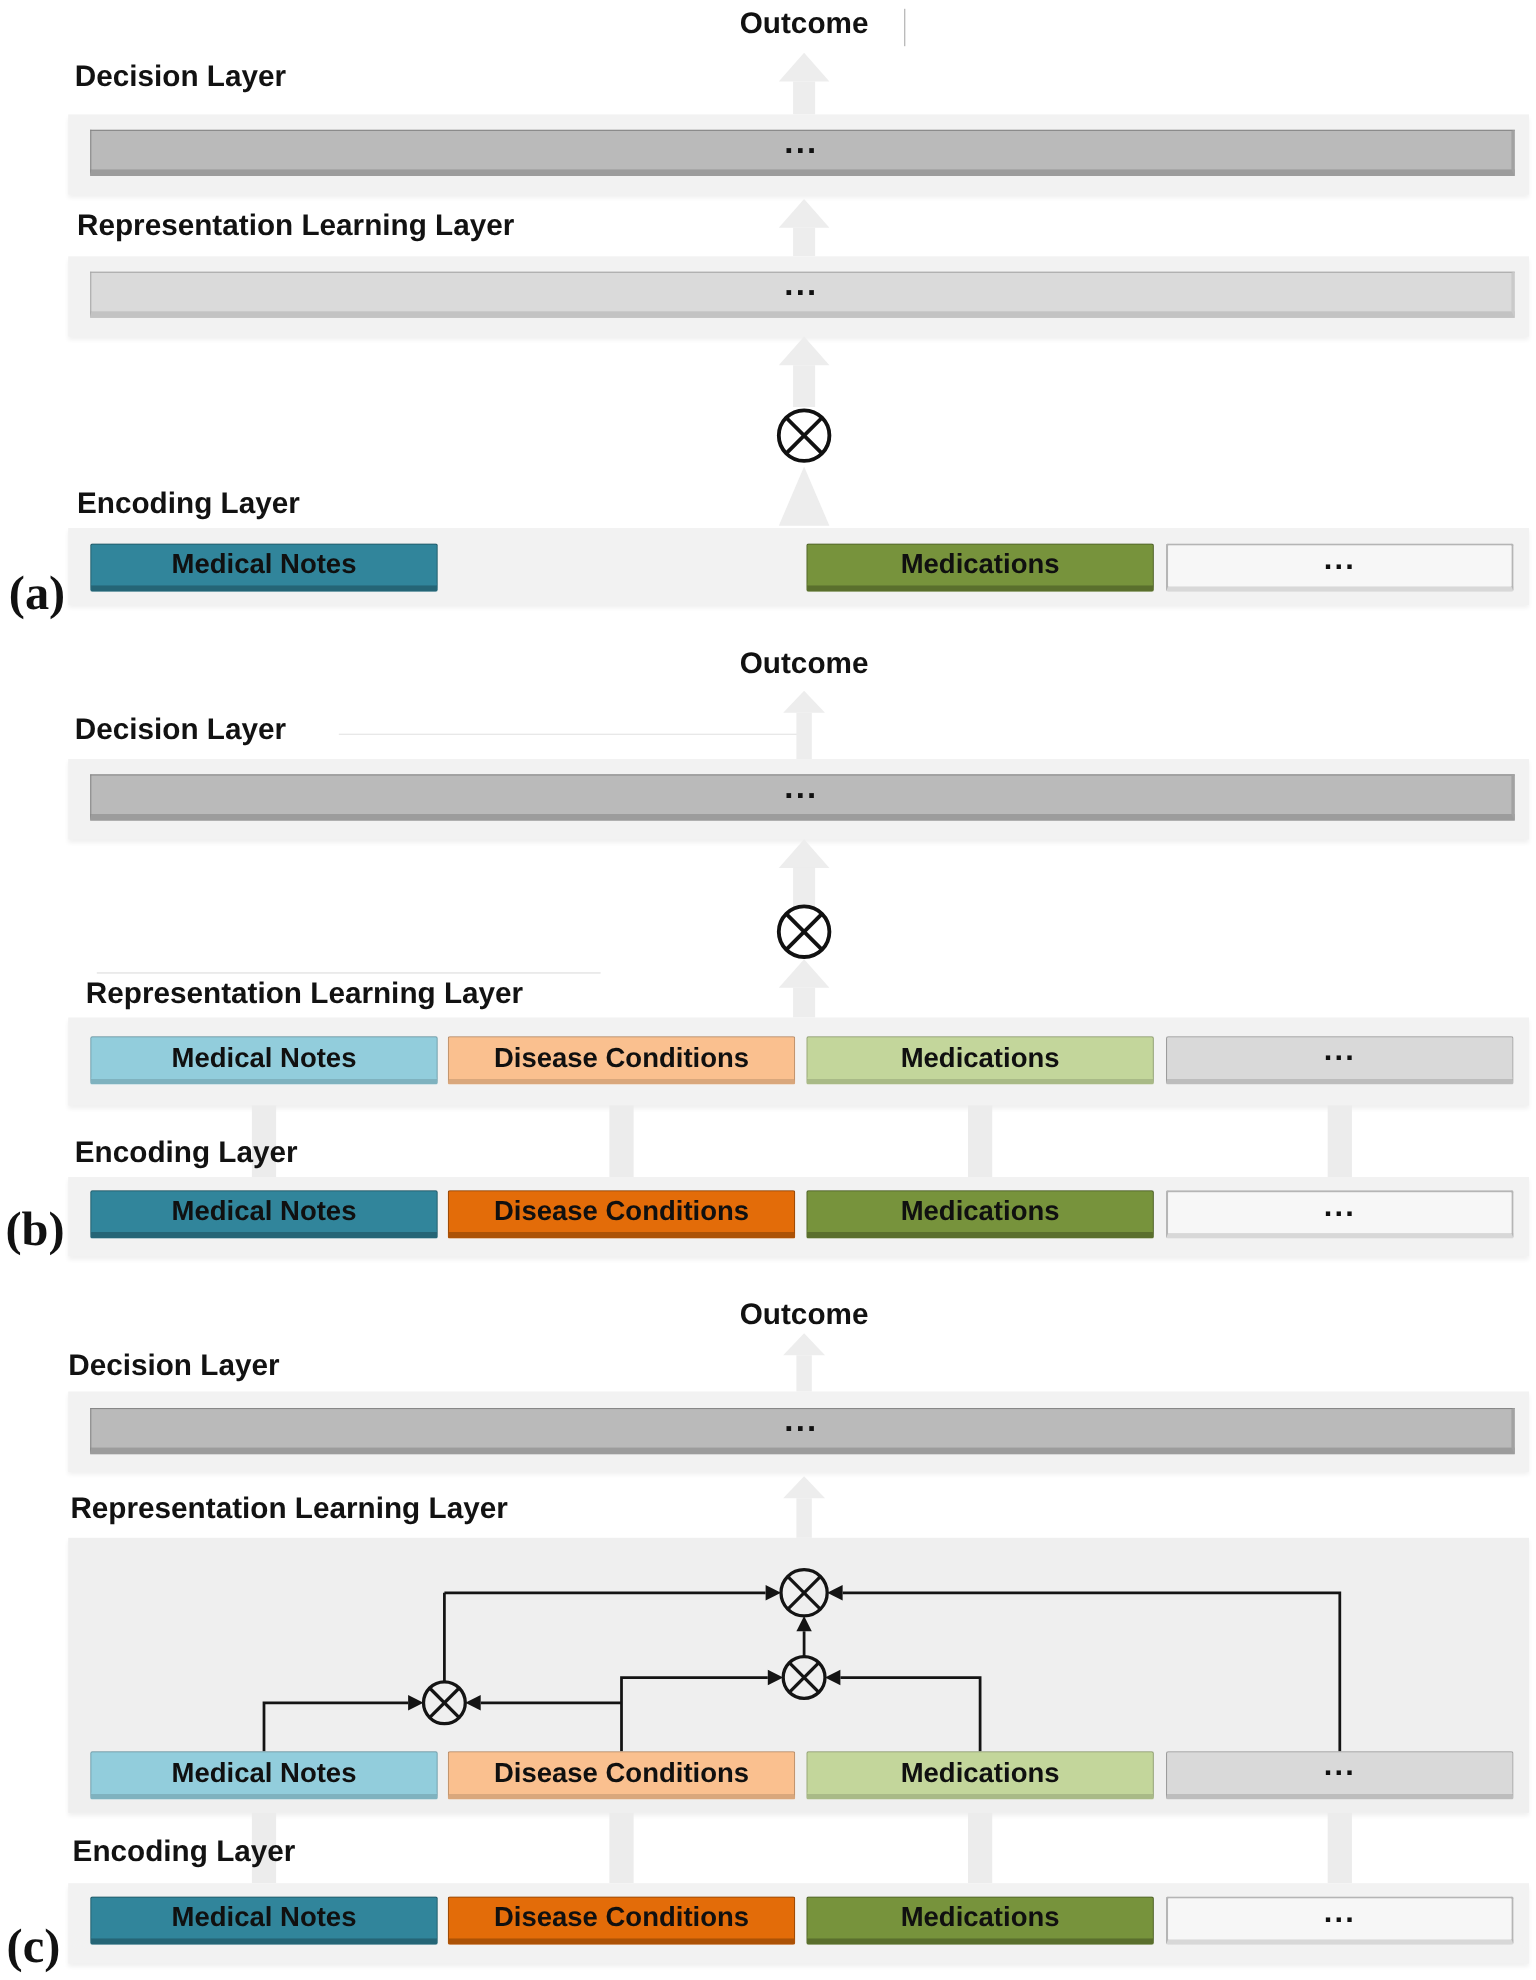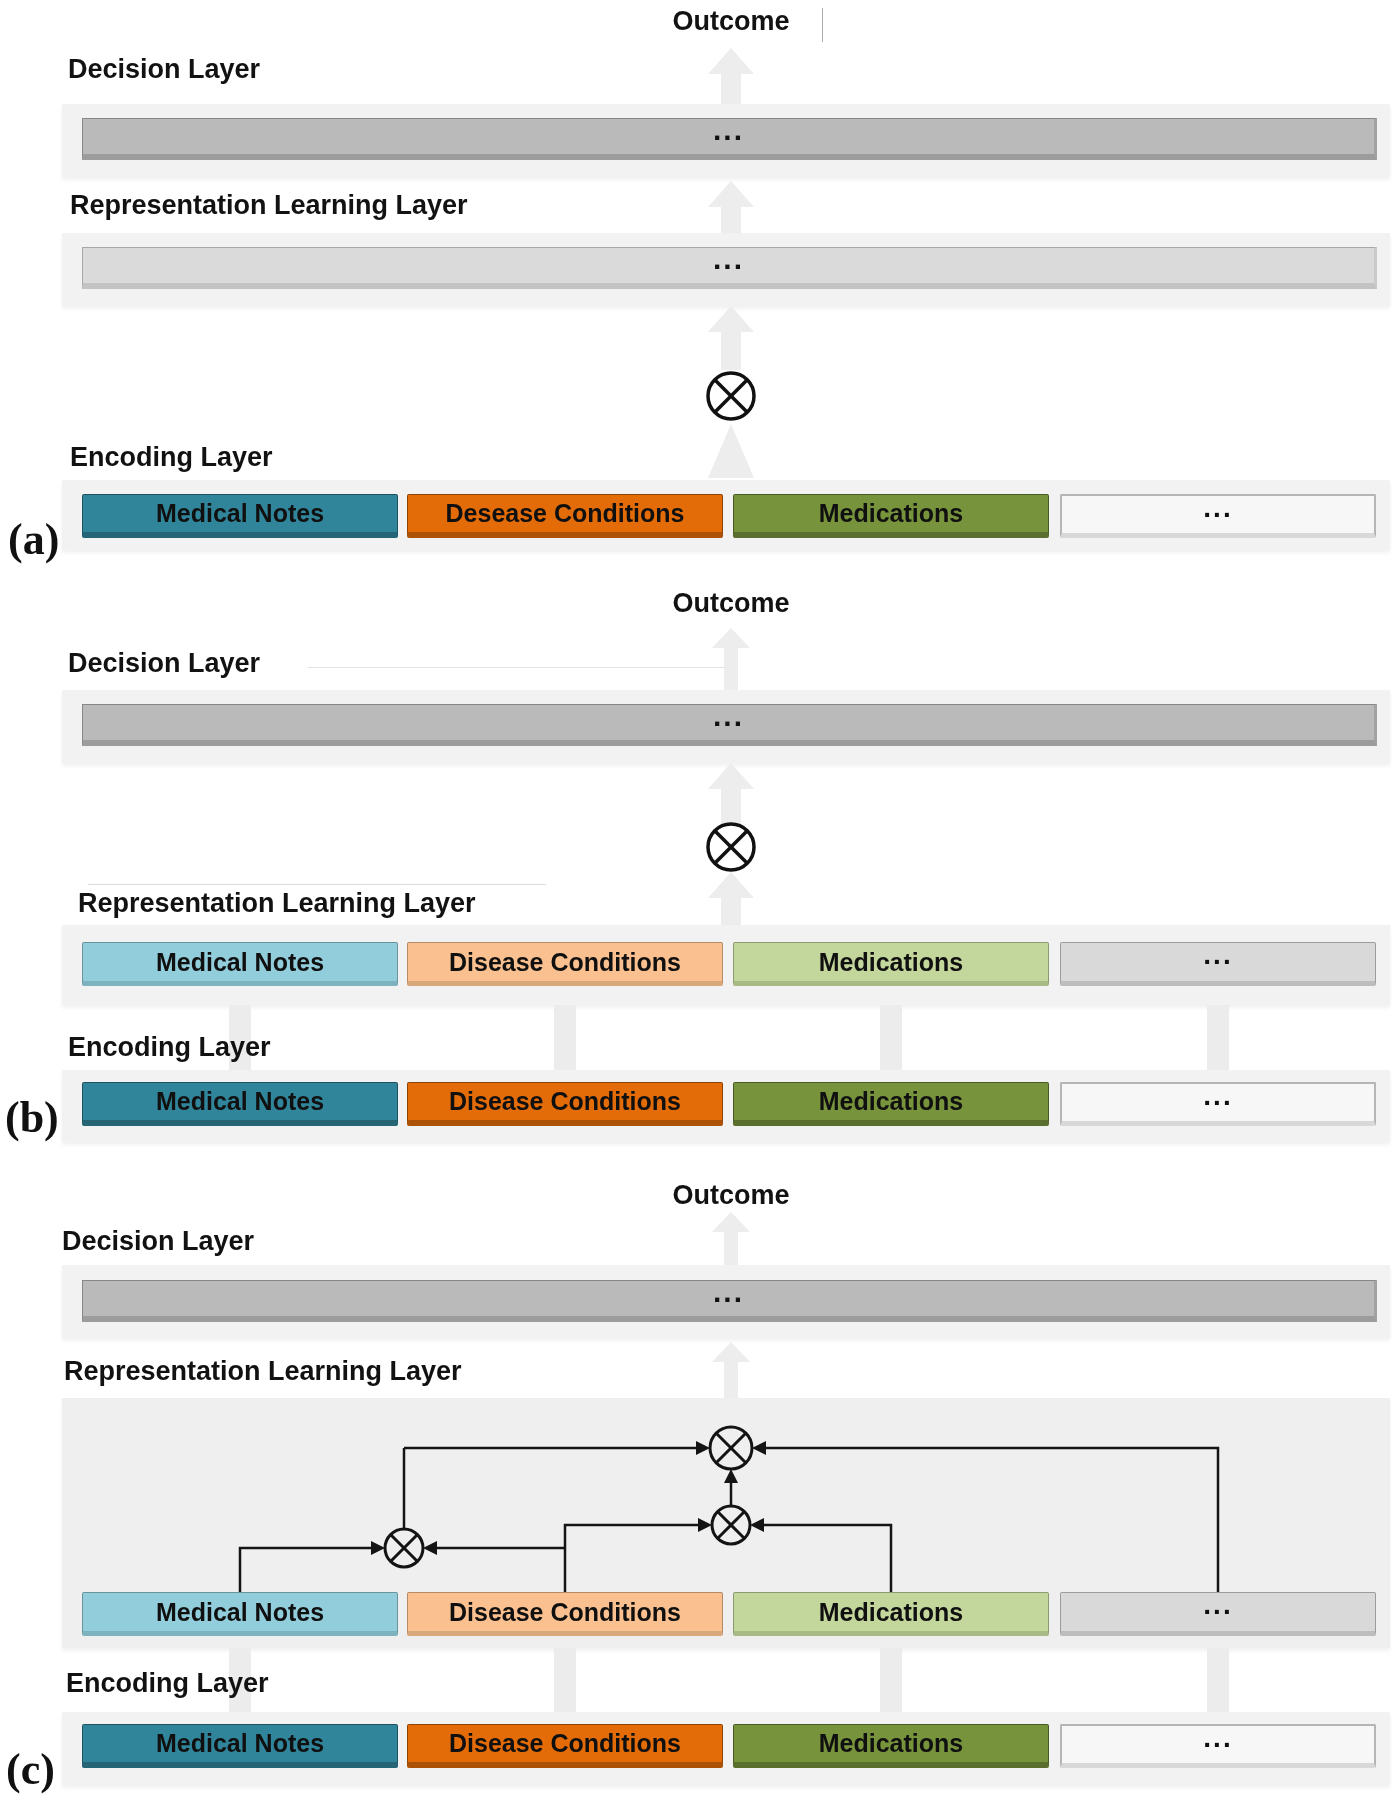--- a/index.html
+++ b/index.html
@@ -85,21 +85,20 @@
     </svg>
   </div>
 
   <div class="arrow" style="left:708px; top:424px; width:46px; height:56px;">
       <div class="head" style="border-bottom-width:54px;"></div>
     </div>
 
   <div class="llabel" style="left:70px; top:442px;">Encoding Layer</div>
   <div class="band" style="left:62px; top:480px; width:1328px; height:70px;"></div>
   <div class="cbox teal" style="left:82px;   top:494px;">Medical Notes</div>
-  <div class="cbox orange" style="left:407px;  top:494px;">Desease Conditions</div>
   <div class="cbox olive" style="left:733px;  top:494px;">Medications</div>
   <div class="cbox whitebox" style="left:1060px; top:494px;">
       <span class="dots" style="font-size:28px;">...</span>
     </div>
 
   <div class="ptag" style="left:8px; top:514px;">(a)</div>
 
   <div class="outcome" style="left:631px; top:588px;">Outcome</div>
 
   <div class="hairline" style="left:308px; top:667px; width:422px; height:1px; background:#e3e3e3;"></div>

